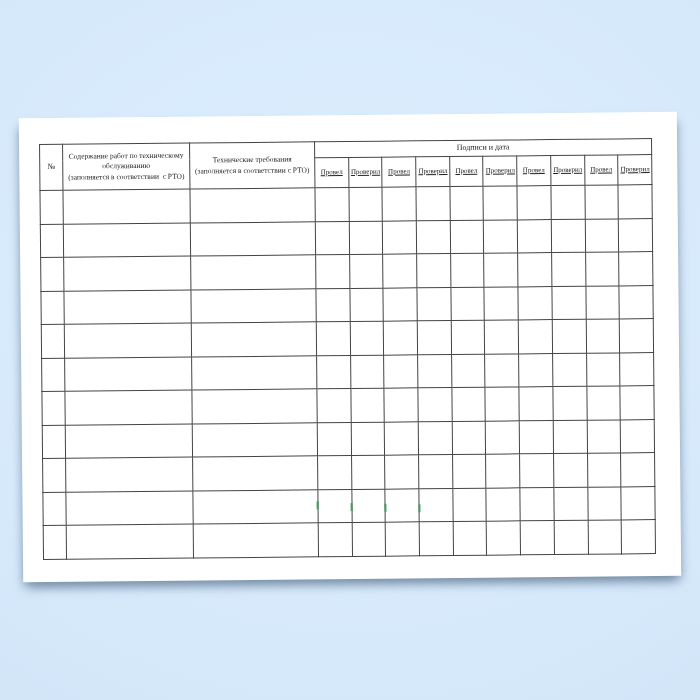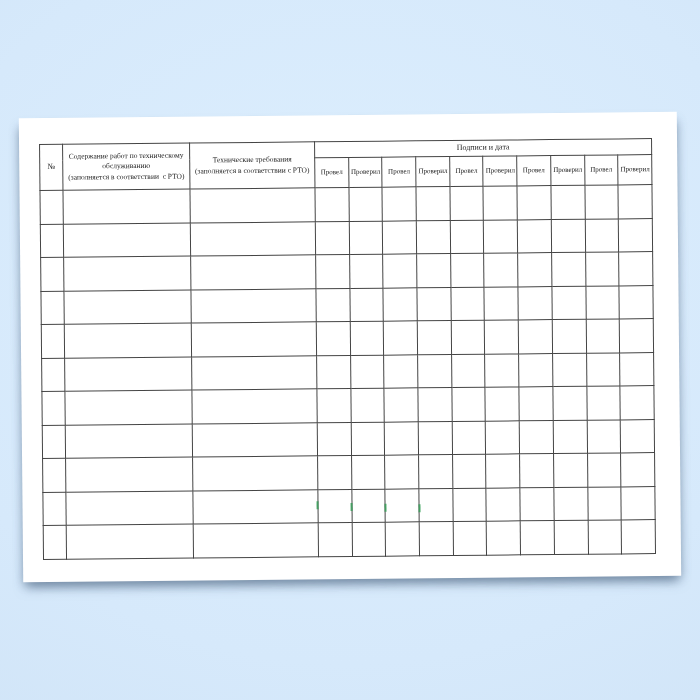--- a/index.html
+++ b/index.html
@@ -32,21 +32,21 @@
     padding:0 2px;
     font-weight:normal;
     background:transparent;
   }
   .hdr{
     font-size:7.5px;line-height:1.35;
     text-align:center;vertical-align:middle;
   }
   .pre{white-space:pre-wrap;}
   .grp{height:15px;font-size:8px;}
-  tr.subrow th{height:29px;font-size:7px;overflow:hidden;}
+  tr.subrow th{height:29px;font-size:7px;overflow:hidden;text-decoration:underline;}
   tbody.body td{height:32.5px;}
   .gmark{
     position:absolute;width:2px;height:8px;
     background:rgba(47,158,82,0.8);
   }
   .gm1{left:294px;top:386px;}
   .gm2{left:328px;top:388px;}
   .gm3{left:362px;top:389px;}
   .gm4{left:396px;top:390px;}
 </style>

